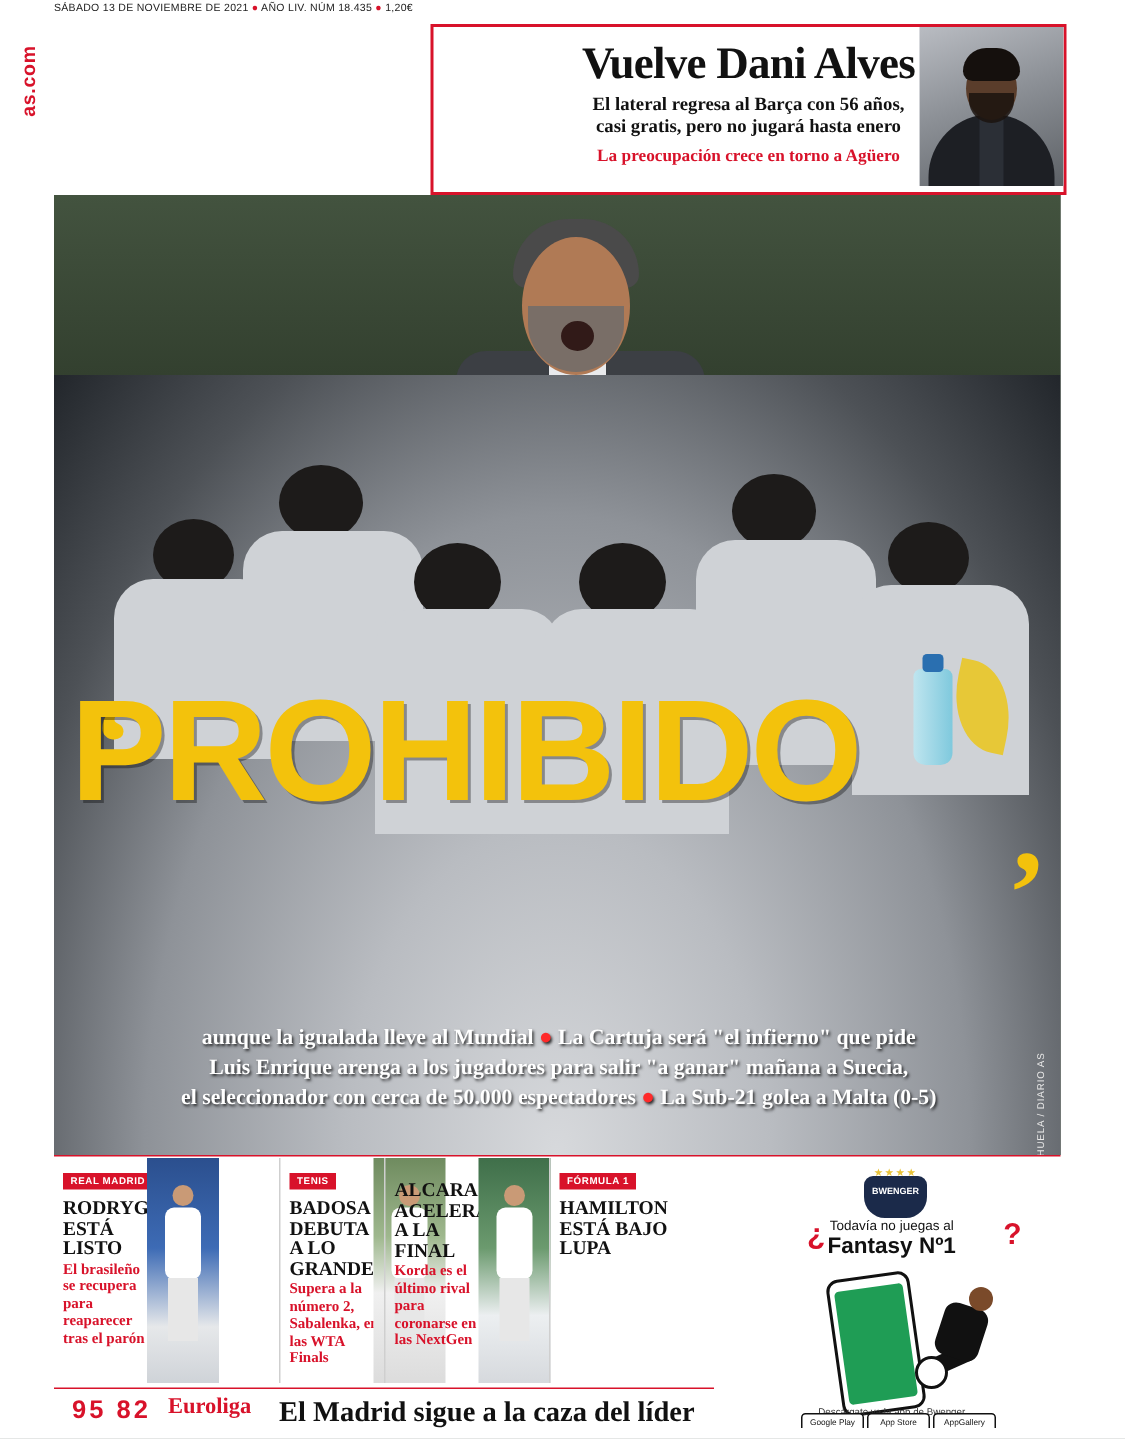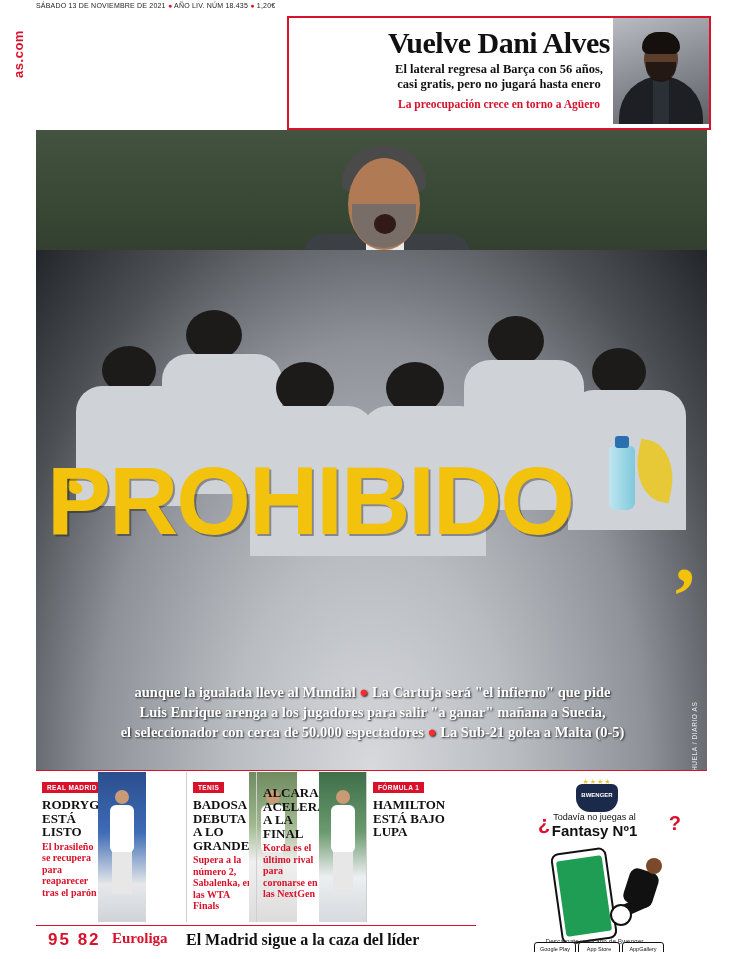--- a/index.html
+++ b/index.html
@@ -80,21 +80,21 @@
   .figure{position:absolute;left:8px;top:18px;width:32px;height:120px;}
   .fig-head{position:absolute;left:9px;top:0;width:14px;height:14px;border-radius:50%;background:#c99a76;}
   .fig-body{position:absolute;left:4px;top:15px;width:24px;height:48px;background:#fff;border-radius:6px;}
   .fig-legs{position:absolute;left:6px;top:62px;width:20px;height:42px;background:#e7e7e7;}
   .top-divider{position:absolute;left:36px;top:770px;width:671px;height:1px;background:#d8122a;}
 
   
   .euro{position:absolute;left:36px;top:925px;width:440px;height:26px;border-top:1px solid #d8122a;}
   .score{position:absolute;left:12px;top:4px;font-family:"Liberation Sans",sans-serif;font-weight:bold;font-size:17px;color:#d8122a;letter-spacing:2px;}
   .euro-title{position:absolute;left:76px;top:4px;font-family:"Liberation Serif",serif;font-weight:bold;font-size:15px;color:#d8122a;}
-  .euro-text{position:absolute;left:150px;top:5px;font-family:"Liberation Serif",serif;font-weight:bold;font-size:16px;color:#111;}
+  .euro-text{position:absolute;left:150px;top:5px;font-family:"Liberation Serif",serif;font-weight:bold;font-size:19px;color:#111;}
 
   
   .ad{position:absolute;left:482px;top:772px;width:225px;height:180px;background:#fff;overflow:hidden;}
   .ad-logo{position:absolute;left:94px;top:6px;width:42px;height:34px;}
   .ad-shield{position:absolute;left:0;top:6px;width:42px;height:28px;background:#1b2a4a;border-radius:6px 6px 14px 14px;}
   .ad-shield-txt{position:absolute;left:0;top:14px;width:42px;text-align:center;font-family:"Liberation Sans",sans-serif;font-size:6px;font-weight:bold;color:#fff;}
   .ad-stars{position:absolute;left:0;top:0;width:42px;text-align:center;color:#e8c33a;font-size:7px;letter-spacing:1px;}
   .ad-q1{position:absolute;left:56px;top:40px;font-family:"Liberation Sans",sans-serif;font-weight:bold;font-size:20px;color:#d8122a;}
   .ad-q2{position:absolute;right:26px;top:40px;font-family:"Liberation Sans",sans-serif;font-weight:bold;font-size:20px;color:#d8122a;}
   .ad-l1{position:absolute;left:0;top:40px;width:225px;text-align:center;font-family:"Liberation Sans",sans-serif;font-size:9px;color:#111;}

